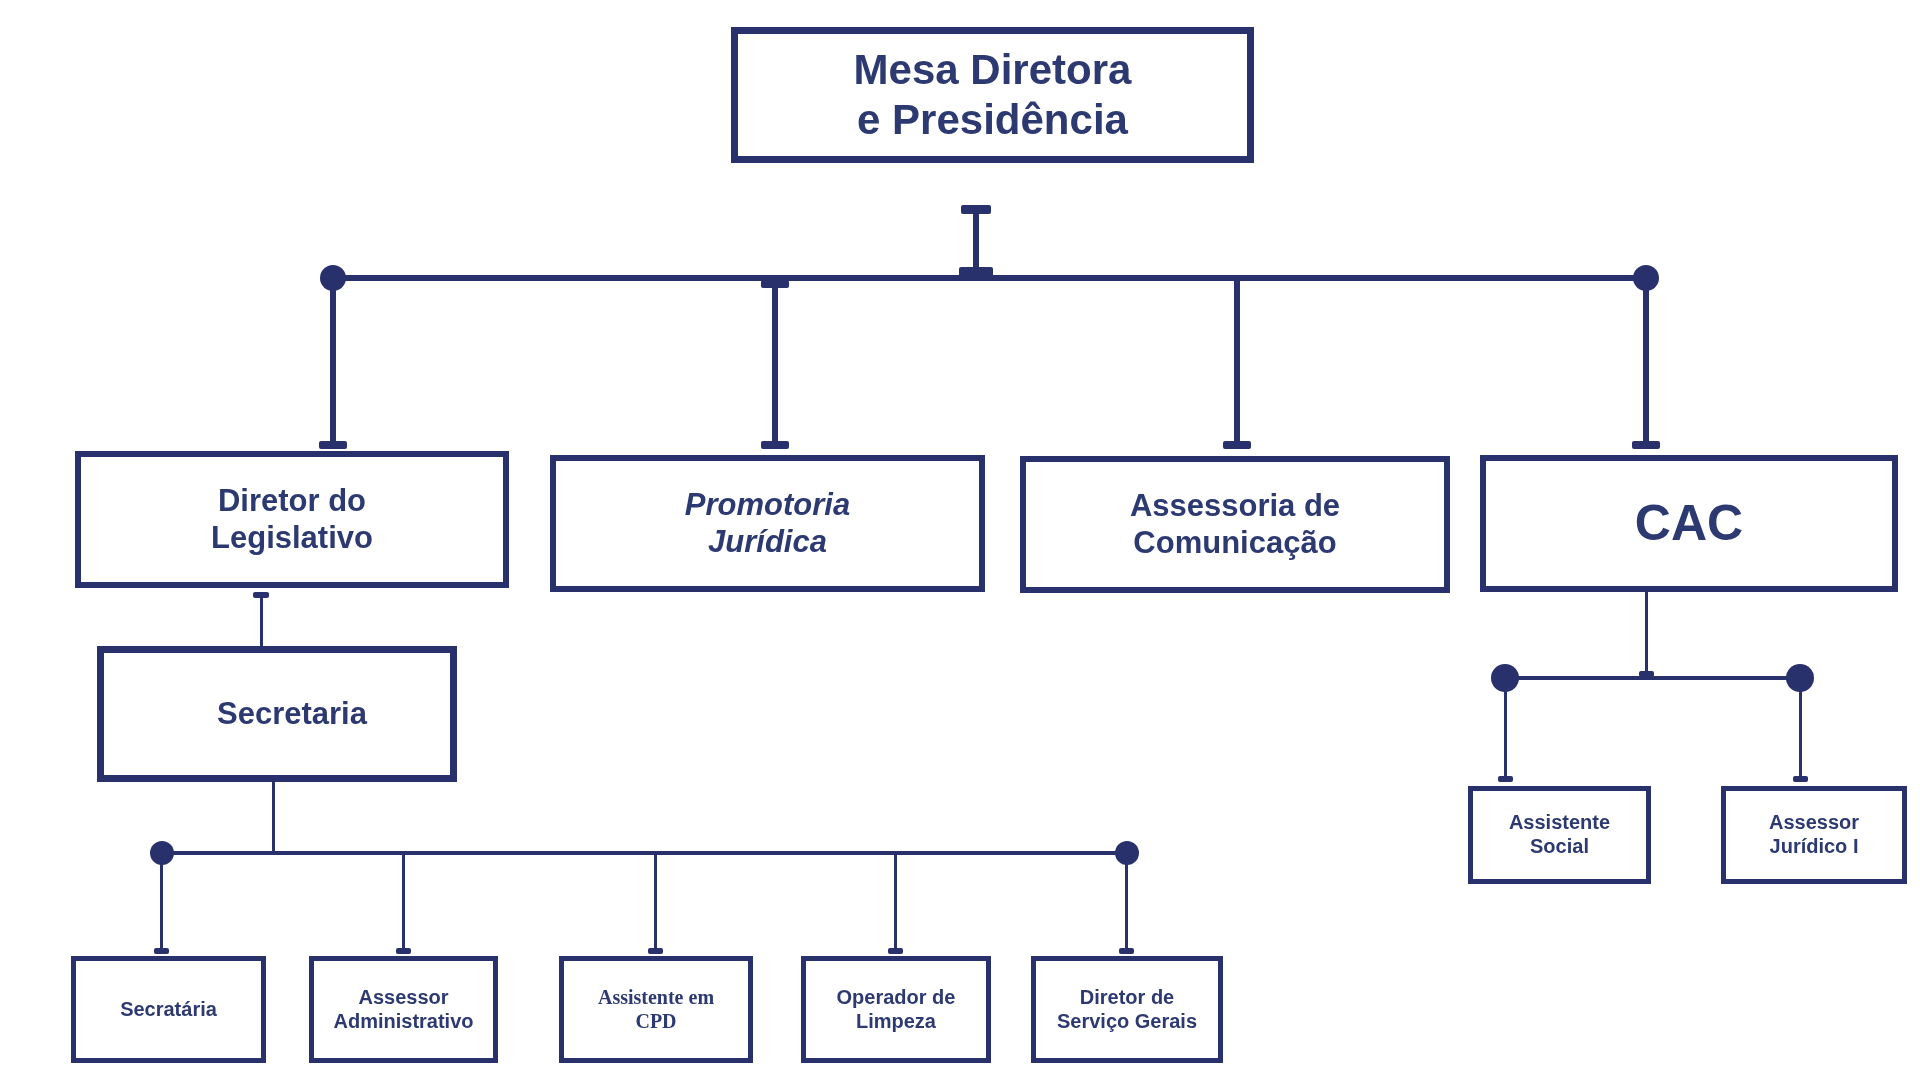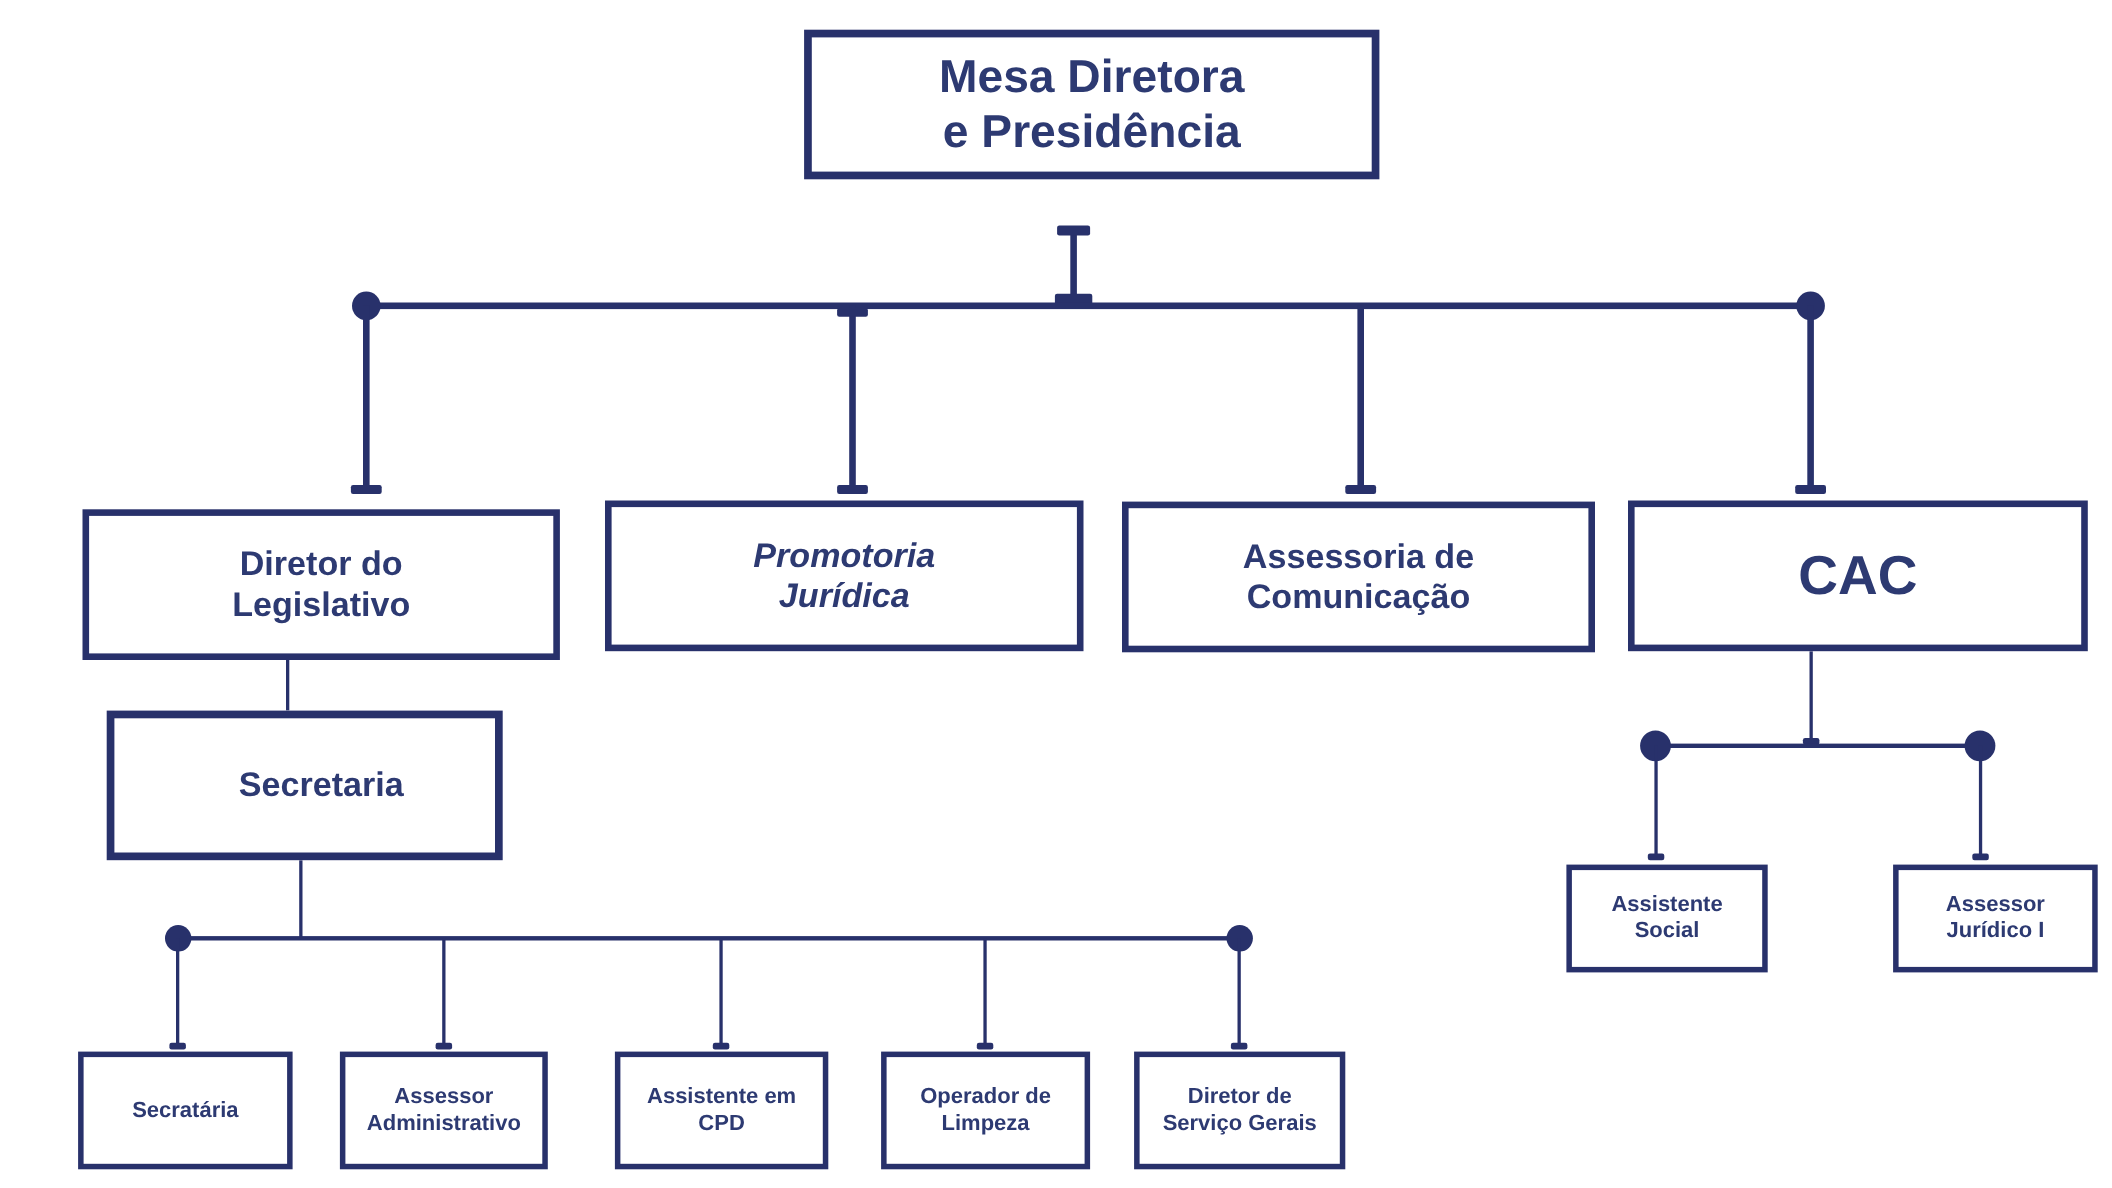--- a/index.html
+++ b/index.html
@@ -98,21 +98,21 @@
   <div class="cap" style="left:1498px;top:776px;width:15px;height:6px;"></div>
 
   <div class="line" style="left:1799px;top:678px;width:3px;height:100px;"></div>
   <div class="cap" style="left:1793px;top:776px;width:15px;height:6px;"></div>
 
   <div class="node b7 fs42" style="left:731px;top:27px;width:523px;height:136px;text-align:center;">
     <span class="label">Mesa Diretora
 e Presidência</span>
   </div>
 
-  <div class="node b6 fs31" style="left:75px;top:463px;width:434px;height:137px;align-items:center;">
+  <div class="node b6 fs31" style="left:75px;top:451px;width:434px;height:137px;align-items:center;">
     <span class="label">Diretor do
 Legislativo</span>
   </div>
 
   <div class="node b6 fs31" style="left:550px;top:455px;width:435px;height:137px;font-style:italic;">
     <span class="label">Promotoria
 Jurídica</span>
   </div>
 
   <div class="node b6 fs31" style="left:1020px;top:456px;width:430px;height:137px;">
@@ -130,36 +130,36 @@
 
   <div class="node b5 fs20" style="left:71px;top:956px;width:195px;height:107px;">
     <span class="label">Secratária</span>
   </div>
 
   <div class="node b5 fs20" style="left:309px;top:956px;width:189px;height:107px;">
     <span class="label">Assessor
 Administrativo</span>
   </div>
 
-  <div class="node b5 fs20" style="left:559px;top:956px;width:194px;height:107px;">
+  <div class="node b5 fs20" style="left:559px;top:956px;width:194px;height:107px;font-family:Liberation Serif, serif;">
     <span class="label">Assistente em
 CPD</span>
   </div>
 
   <div class="node b5 fs20" style="left:801px;top:956px;width:190px;height:107px;">
     <span class="label">Operador de
 Limpeza</span>
   </div>
 
   <div class="node b5 fs20" style="left:1031px;top:956px;width:192px;height:107px;">
     <span class="label">Diretor de
 Serviço Gerais</span>
   </div>
 
-  <div class="node b5 fs20" style="left:1424px;top:786px;width:183px;height:98px;">
+  <div class="node b5 fs20" style="left:1468px;top:786px;width:183px;height:98px;">
     <span class="label">Assistente
 Social</span>
   </div>
 
   <div class="node b5 fs20" style="left:1721px;top:786px;width:186px;height:98px;">
     <span class="label">Assessor
 Jurídico I</span>
   </div>
 
 </div>

